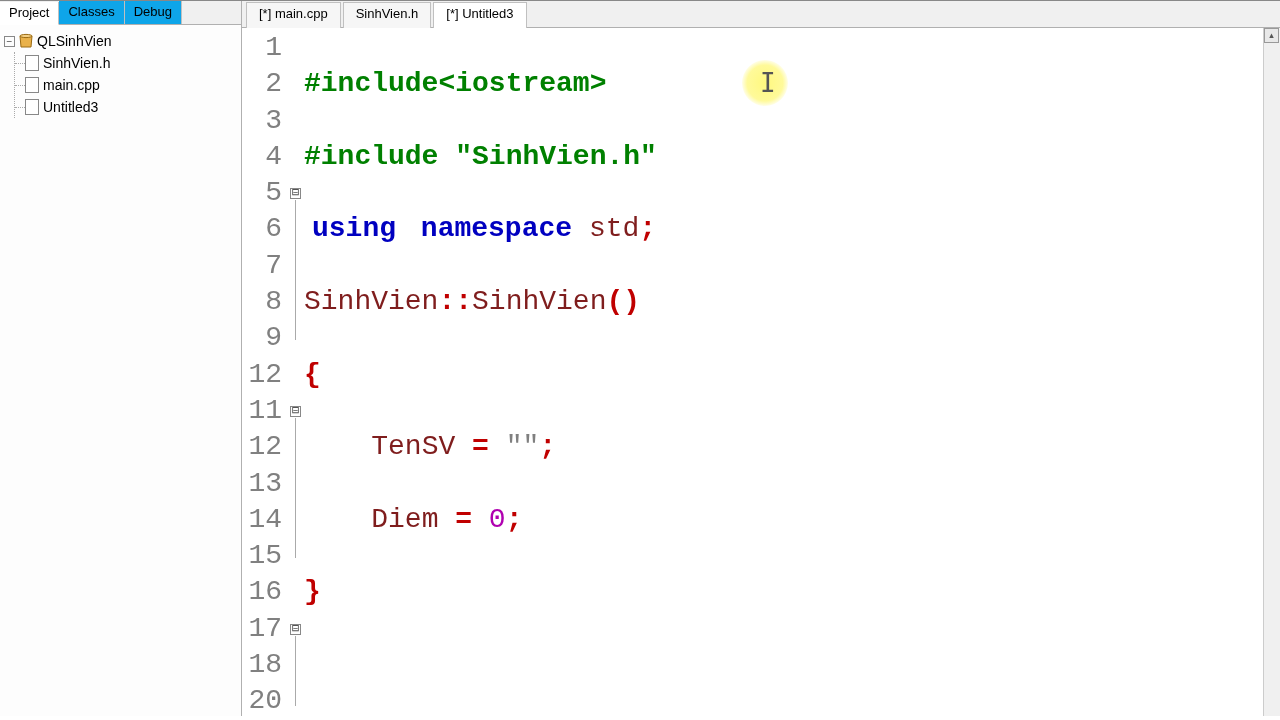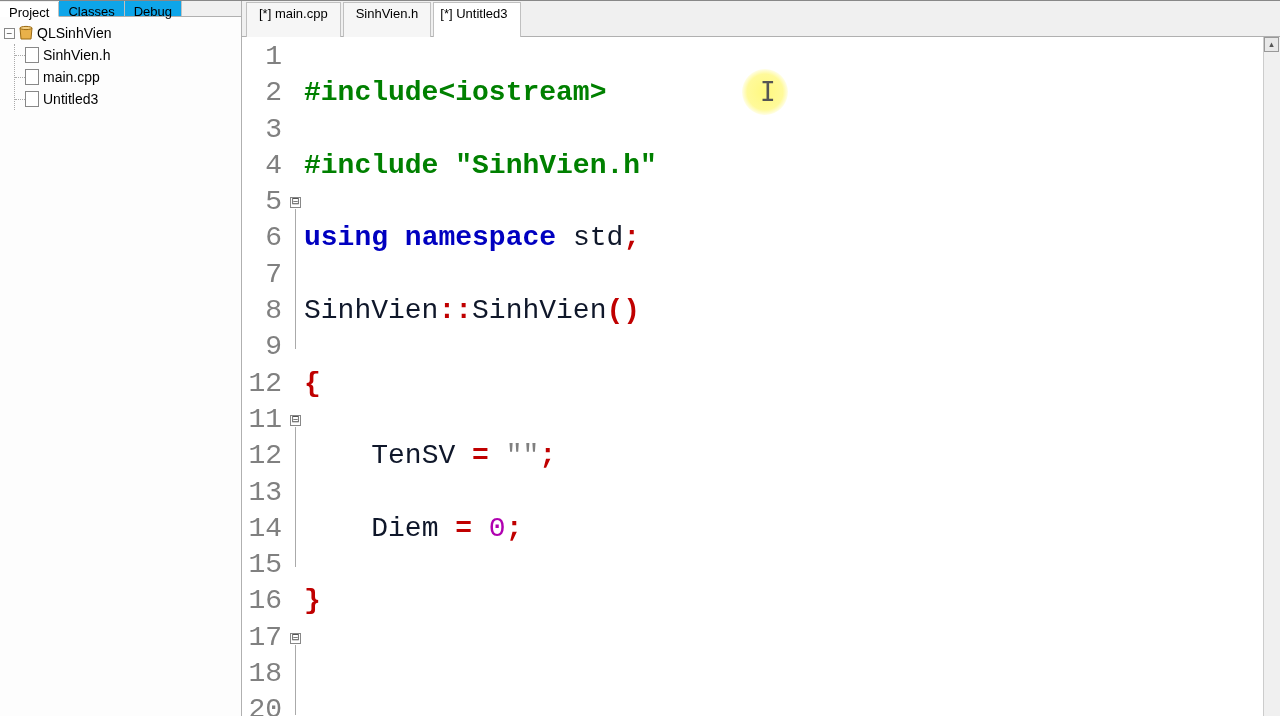--- a/index.html
+++ b/index.html
@@ -26,21 +26,21 @@
     flex: 0 0 242px;
     border-right: 1px solid #b0b0b0;
     background: #fdfdfd;
     display: flex;
     flex-direction: column;
   }
   .sidebar-tabs {
     display: flex;
     border-bottom: 1px solid #b0b0b0;
     background: #f0f0f0;
-    height: 16px;
+    height: 24px;
   }
   .sidebar-tab {
     padding: 3px 9px;
     border-right: 1px solid #c0c0c0;
     background: #0ea5e9;
     font-size: 13px;
     cursor: pointer;
   }
   .sidebar-tab.active {
     background: #fff;
@@ -100,39 +100,38 @@
   }
   
   .editor-area {
     flex: 1;
     display: flex;
     flex-direction: column;
     min-width: 0;
   }
   .editor-tabs {
     display: flex;
-    height: 36px;
+    height: 27px;
     border-bottom: 1px solid #b0b0b0;
     background: #f0f0f0;
     padding-left: 4px;
   }
   .editor-tab {
     padding: 3px 12px;
     border: 1px solid #c0c0c0;
     border-bottom: none;
     margin-right: 2px;
     background: #f6f6f6;
     font-size: 13px;
     cursor: pointer;
     position: relative;
     top: 1px;
   }
   .editor-tab.active {
     background: #fff;
-    padding-left: 6px;
   }
   .editor-wrap {
     flex: 1;
     display: flex;
     position: relative;
     overflow: hidden;
   }
   .editor-scroll {
     position: absolute;
     right: 0; top: 0;
@@ -189,27 +188,27 @@
     left: 5px;
     width: 1px;
     background: #aaa;
   }
   .codelines {
     flex: 1;
     white-space: pre;
     position: relative;
   }
   .cl { height: 36.3px; }
-  .kw { color: #0000c0; font-weight: bold; }
+  .kw { color: #0000c0; font-weight: bold; margin-left: 8px; }
   .pre { color: #008000; font-weight: bold; text-align: right; }
   .str { color: #808080; }
   .brace { color: #c00000; font-weight: bold; }
   .op { color: #c00000; font-weight: bold; }
   .num { color: #b000b0; }
-  .id { color: #0f172a; }
+  .id { color: #7f1d1d; }
   .cursor-highlight {
     position: absolute;
     width: 46px; height: 46px;
     border-radius: 50%;
     background: radial-gradient(circle, rgba(255,248,120,0.95) 0%, rgba(255,248,120,0.75) 55%, rgba(255,248,120,0) 75%);
     pointer-events: none;
   }
   .text-caret {
     font-family: Consolas, monospace;
     color: #555;

